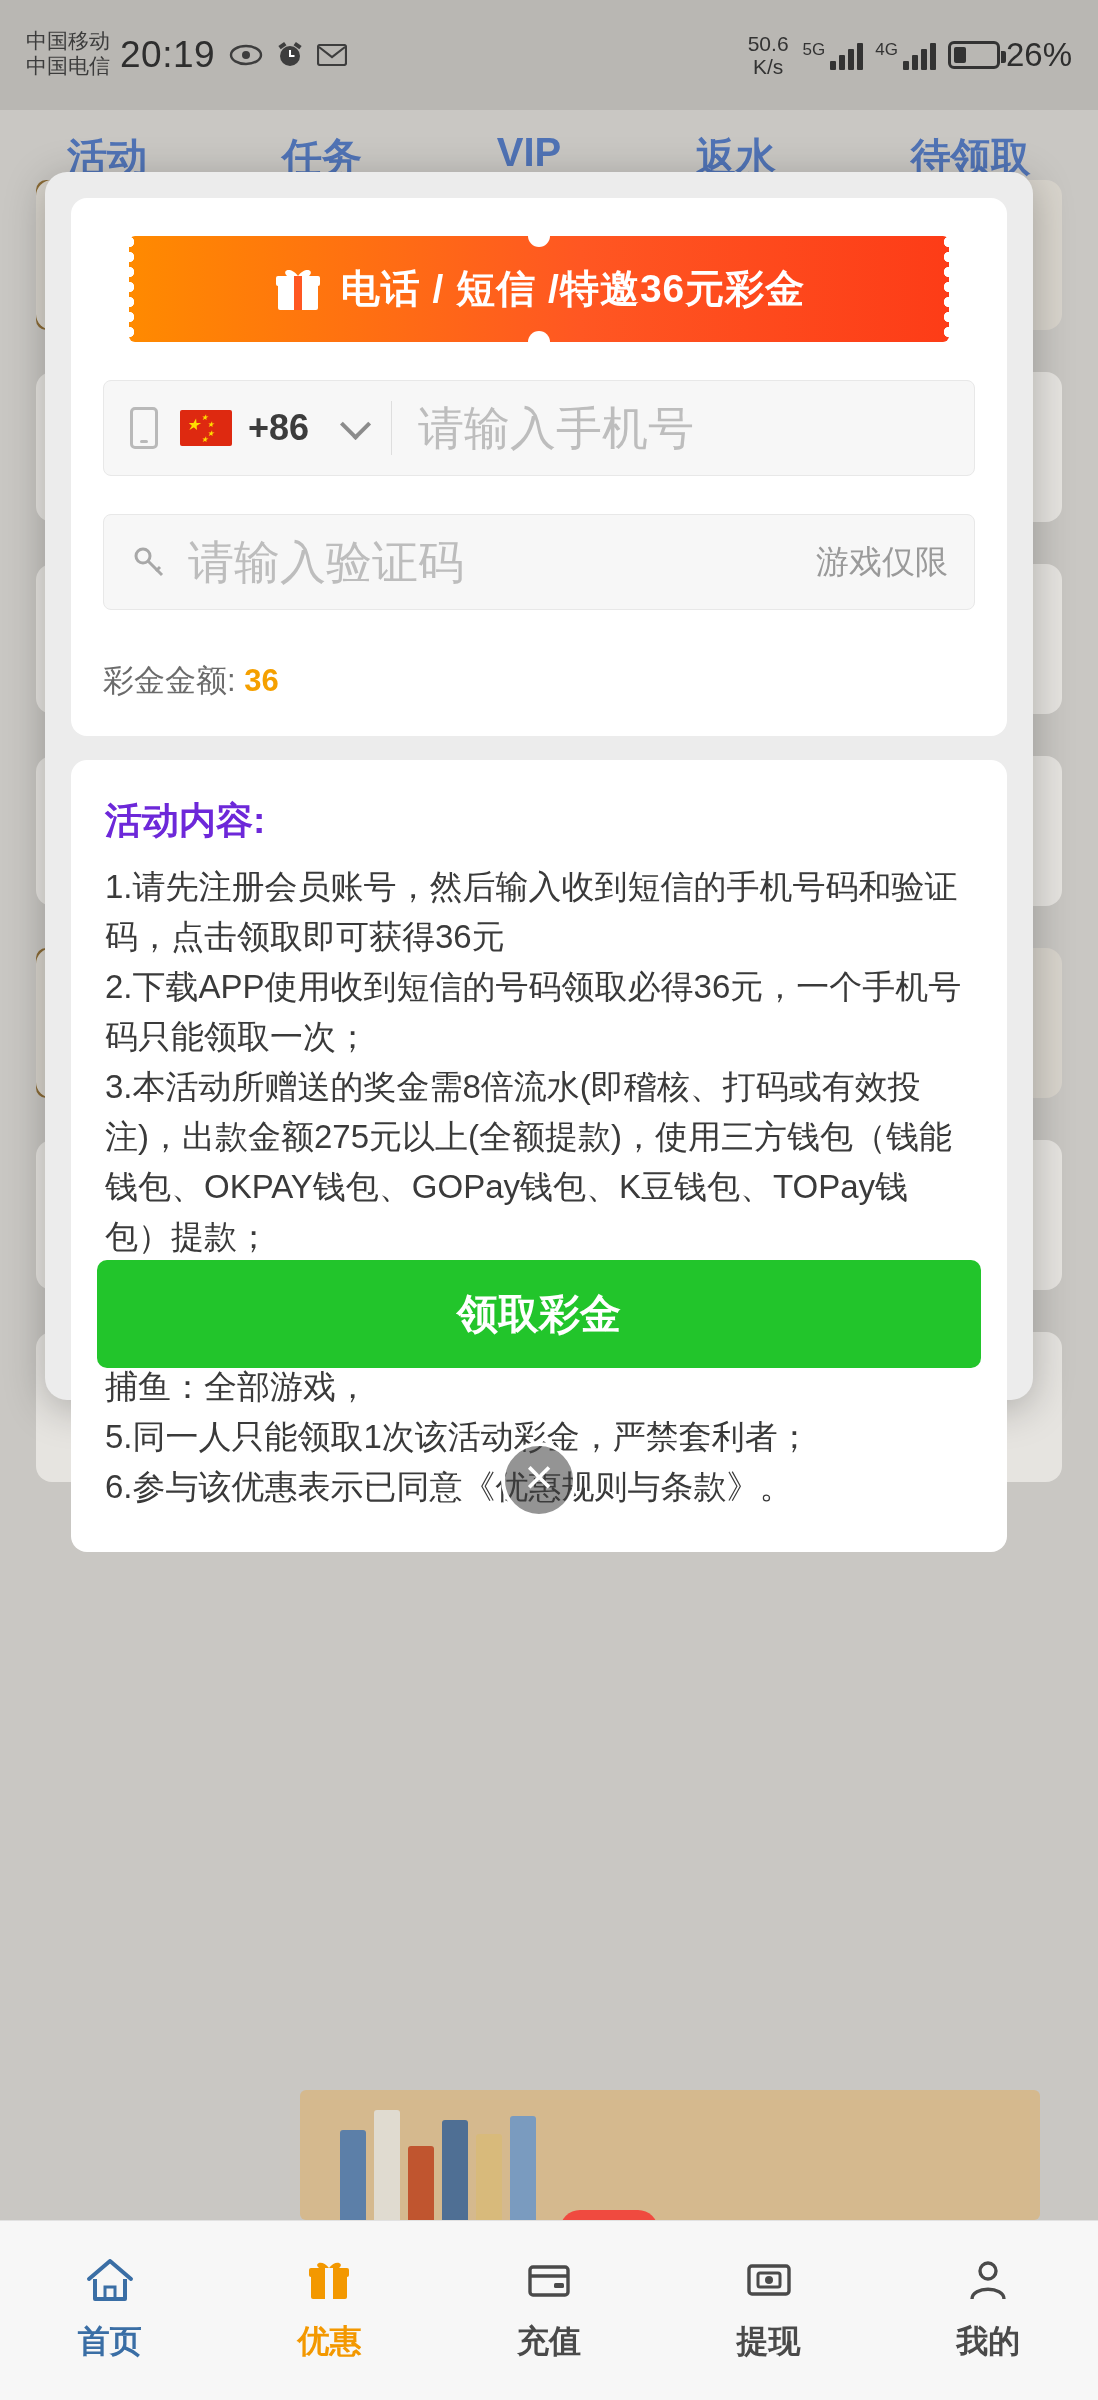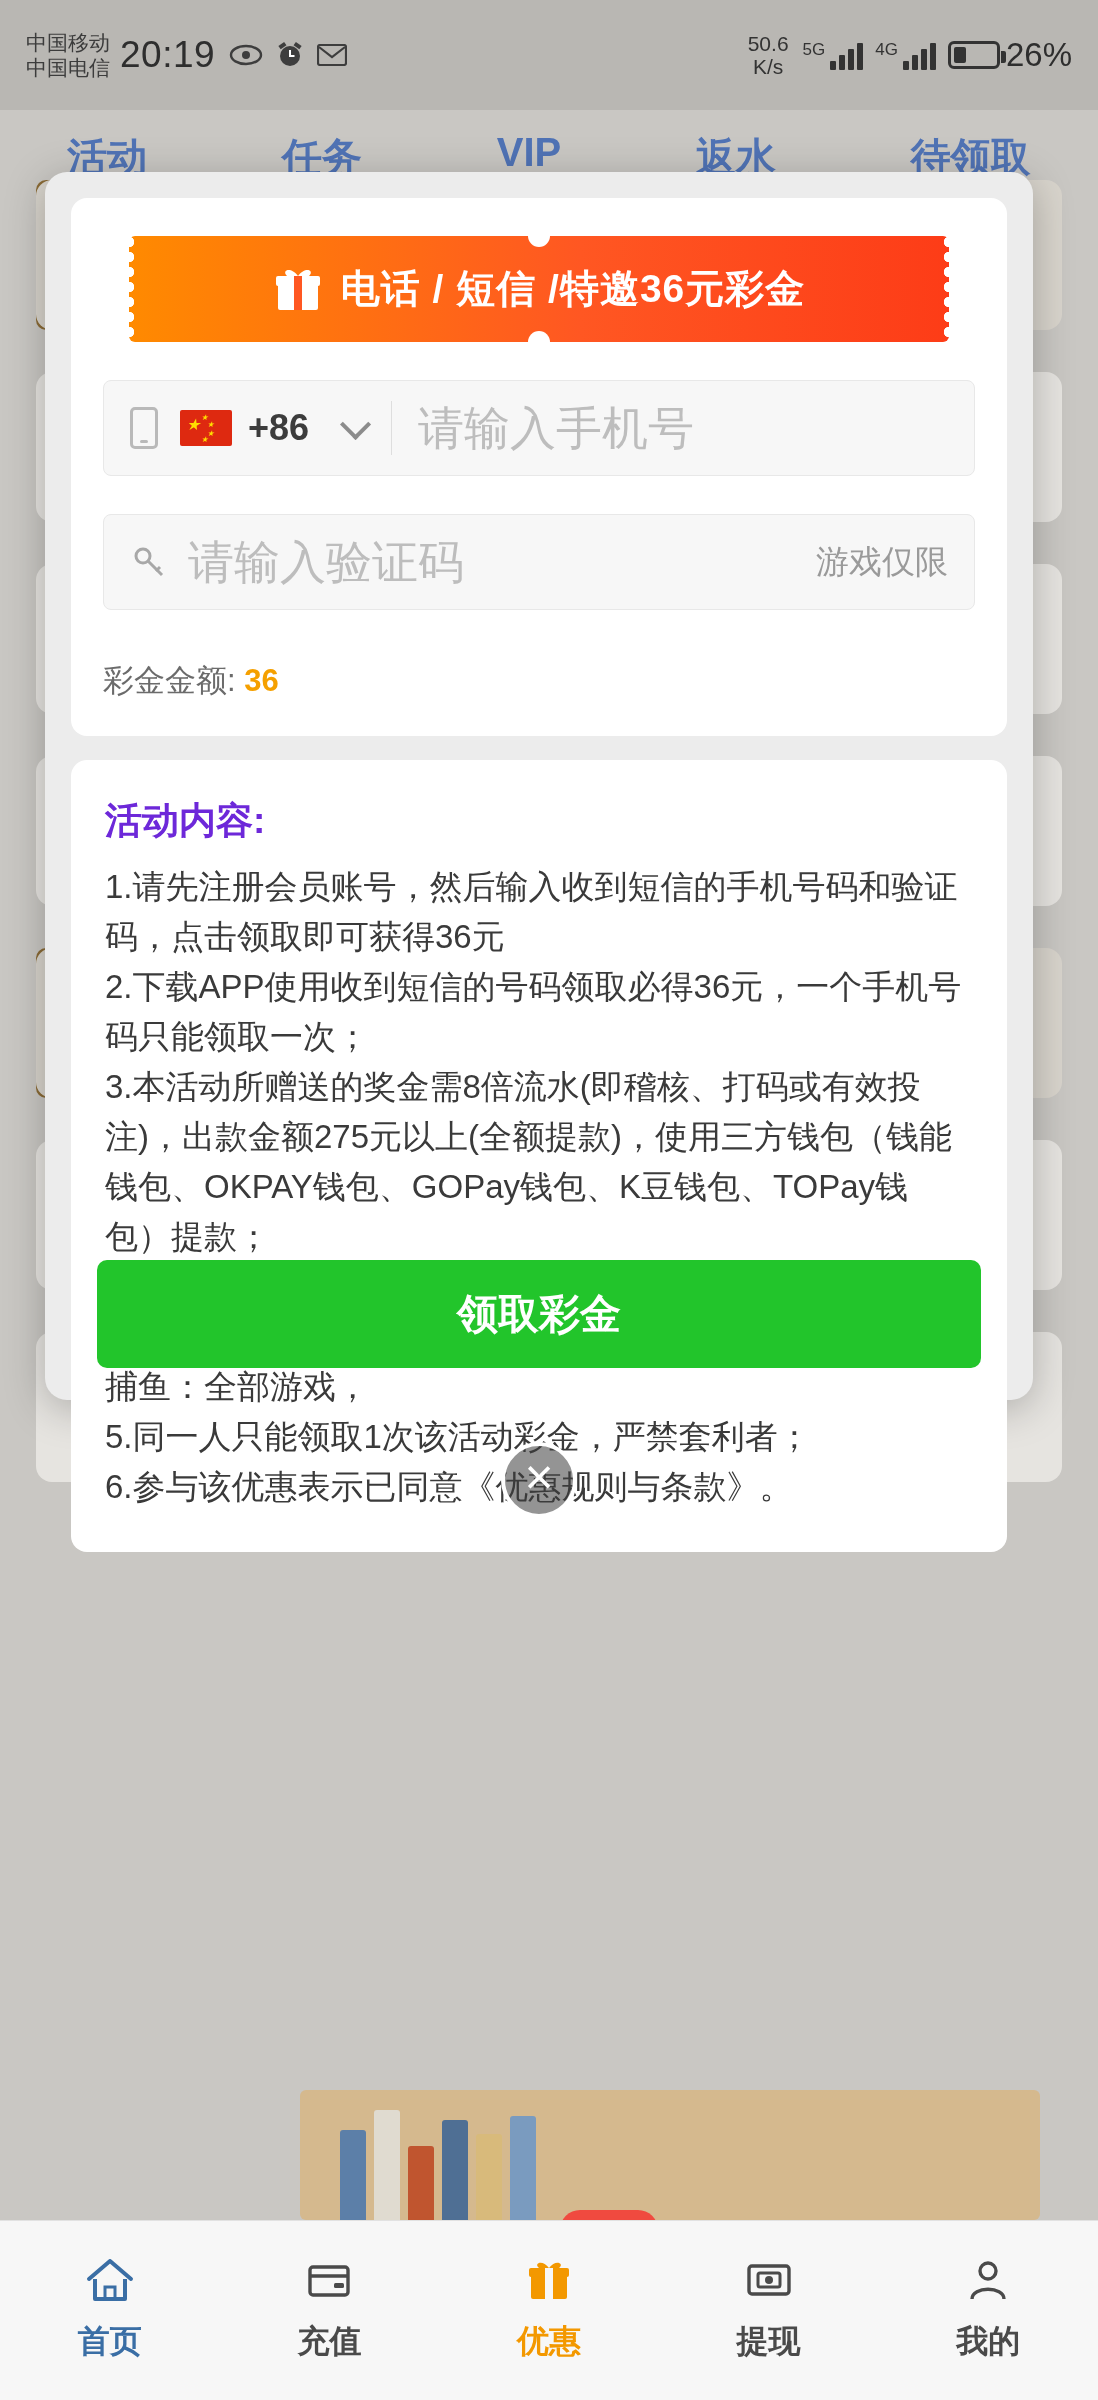--- a/index.html
+++ b/index.html
@@ -29,20 +29,21 @@
     color: #3d3d3d;
   }
   .carriers {
     display: flex;
     flex-direction: column;
     justify-content: center;
     font-size: 21px;
     line-height: 25px;
     color: #3c3c3c;
     margin-right: 10px;
+    font-family: Liberation Mono, monospace;
   }
   .clock {
     font-size: 37px;
     font-weight: 500;
     letter-spacing: 0.5px;
     color: #2e2e2e;
     margin-right: 14px;
   }
   .sb-icon { margin-right: 13px; display: inline-flex; align-items: center; }
   .statusbar .right {
@@ -532,45 +533,45 @@
     <div class="nav-item home">
       <span class="ic">
         <svg width="50" height="46" viewBox="0 0 50 46">
             <path d="M25 4 L46 22 M25 4 L4 22" stroke="#3a6ea5" stroke-width="4" fill="none" stroke-linecap="round"></path>
             <path d="M10 22 L10 42 L40 42 L40 22" stroke="#3a6ea5" stroke-width="4" fill="none" stroke-linejoin="round"></path>
             <rect x="20" y="30" width="10" height="12" fill="none" stroke="#3a6ea5" stroke-width="3"></rect>
           </svg>
       </span>
       <span class="lbl">首页</span>
     </div>
-    <div class="nav-item other">
-      <span class="ic">
-        <svg width="50" height="46" viewBox="0 0 50 46">
-            <rect x="6" y="10" width="38" height="28" rx="3" fill="none" stroke="#4a4a4a" stroke-width="3.4"></rect>
-            <path d="M6 19 L44 19" stroke="#4a4a4a" stroke-width="3.4"></path>
-            <rect x="30" y="26" width="10" height="5" rx="1.5" fill="#4a4a4a"></rect>
-          </svg>
-      </span>
-      <span class="lbl">充值</span>
-    </div>
     <div class="nav-item promo">
       <span class="ic">
         <svg width="50" height="46" viewBox="0 0 50 46">
             <rect x="7" y="18" width="36" height="24" rx="2" fill="#f39800"></rect>
             <rect x="5" y="11" width="40" height="9" rx="2" fill="#f39800"></rect>
             <rect x="21" y="11" width="8" height="31" fill="#f7f7f7"></rect>
             <path d="M25 11 C19 2, 9 6, 15 11 Z" fill="#f39800"></path>
             <path d="M25 11 C31 2, 41 6, 35 11 Z" fill="#f39800"></path>
           </svg>
       </span>
       <span class="lbl">优惠</span>
     </div>
     <div class="nav-item other">
       <span class="ic">
         <svg width="50" height="46" viewBox="0 0 50 46">
+            <rect x="6" y="10" width="38" height="28" rx="3" fill="none" stroke="#4a4a4a" stroke-width="3.4"></rect>
+            <path d="M6 19 L44 19" stroke="#4a4a4a" stroke-width="3.4"></path>
+            <rect x="30" y="26" width="10" height="5" rx="1.5" fill="#4a4a4a"></rect>
+          </svg>
+      </span>
+      <span class="lbl">充值</span>
+    </div>
+    <div class="nav-item other">
+      <span class="ic">
+        <svg width="50" height="46" viewBox="0 0 50 46">
             <rect x="5" y="9" width="40" height="28" rx="3" fill="none" stroke="#4a4a4a" stroke-width="3.4"></rect>
             <rect x="14" y="16" width="22" height="14" rx="2" fill="none" stroke="#4a4a4a" stroke-width="3"></rect>
             <circle cx="25" cy="23" r="4" fill="#4a4a4a"></circle>
           </svg>
       </span>
       <span class="lbl">提现</span>
     </div>
     <div class="nav-item other">
       <span class="ic">
         <svg width="50" height="46" viewBox="0 0 50 46">

